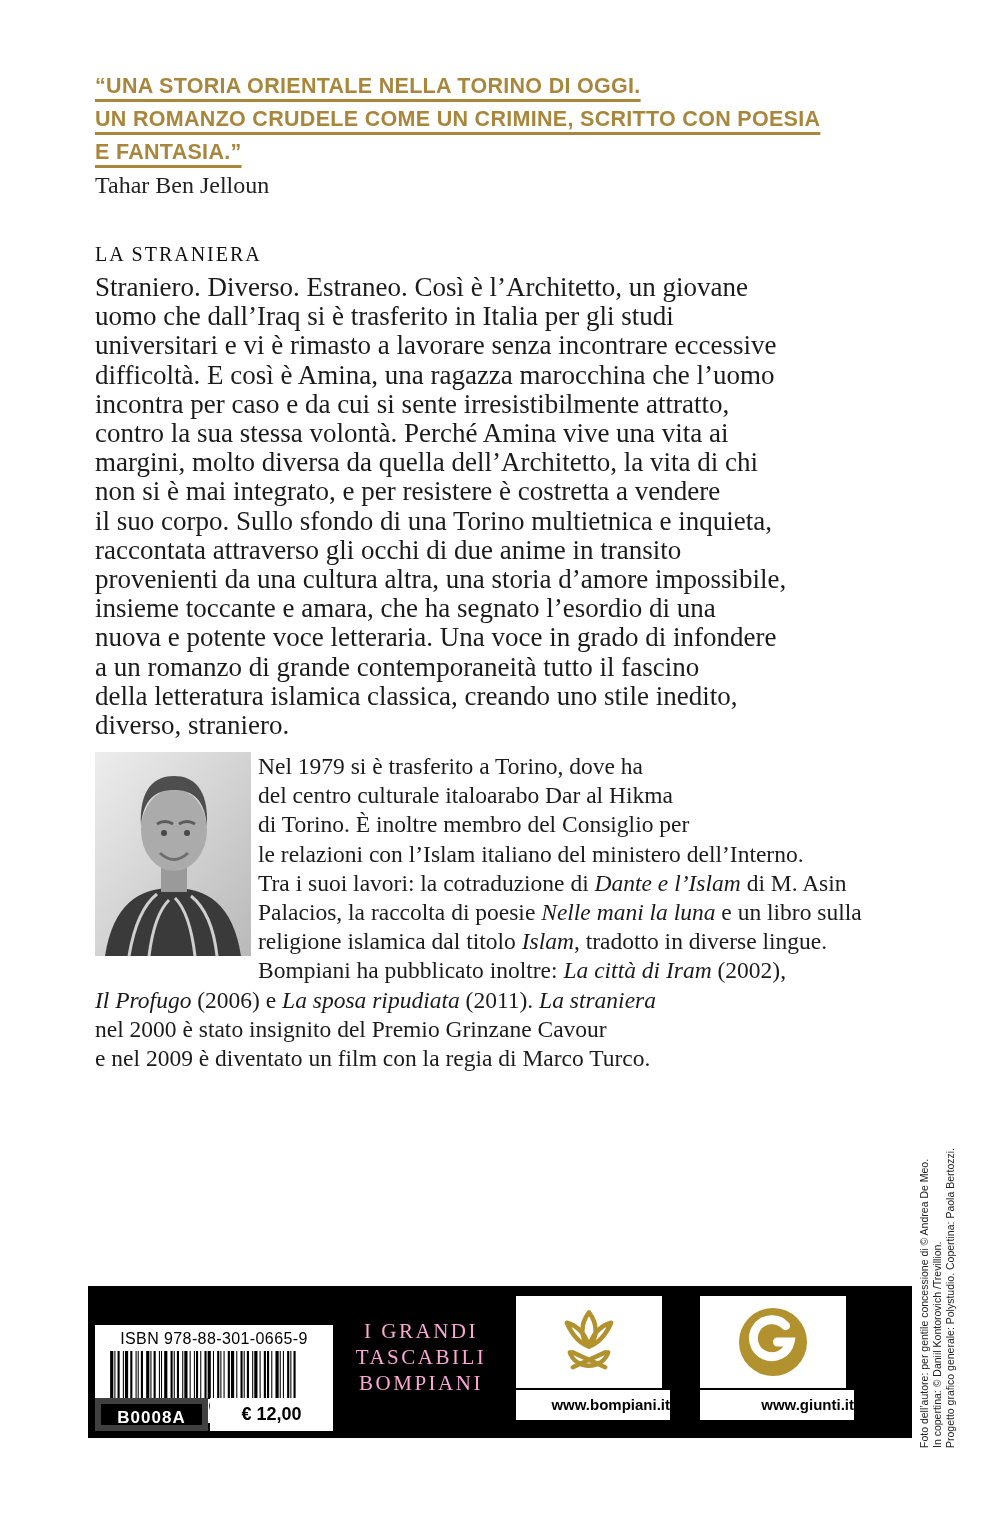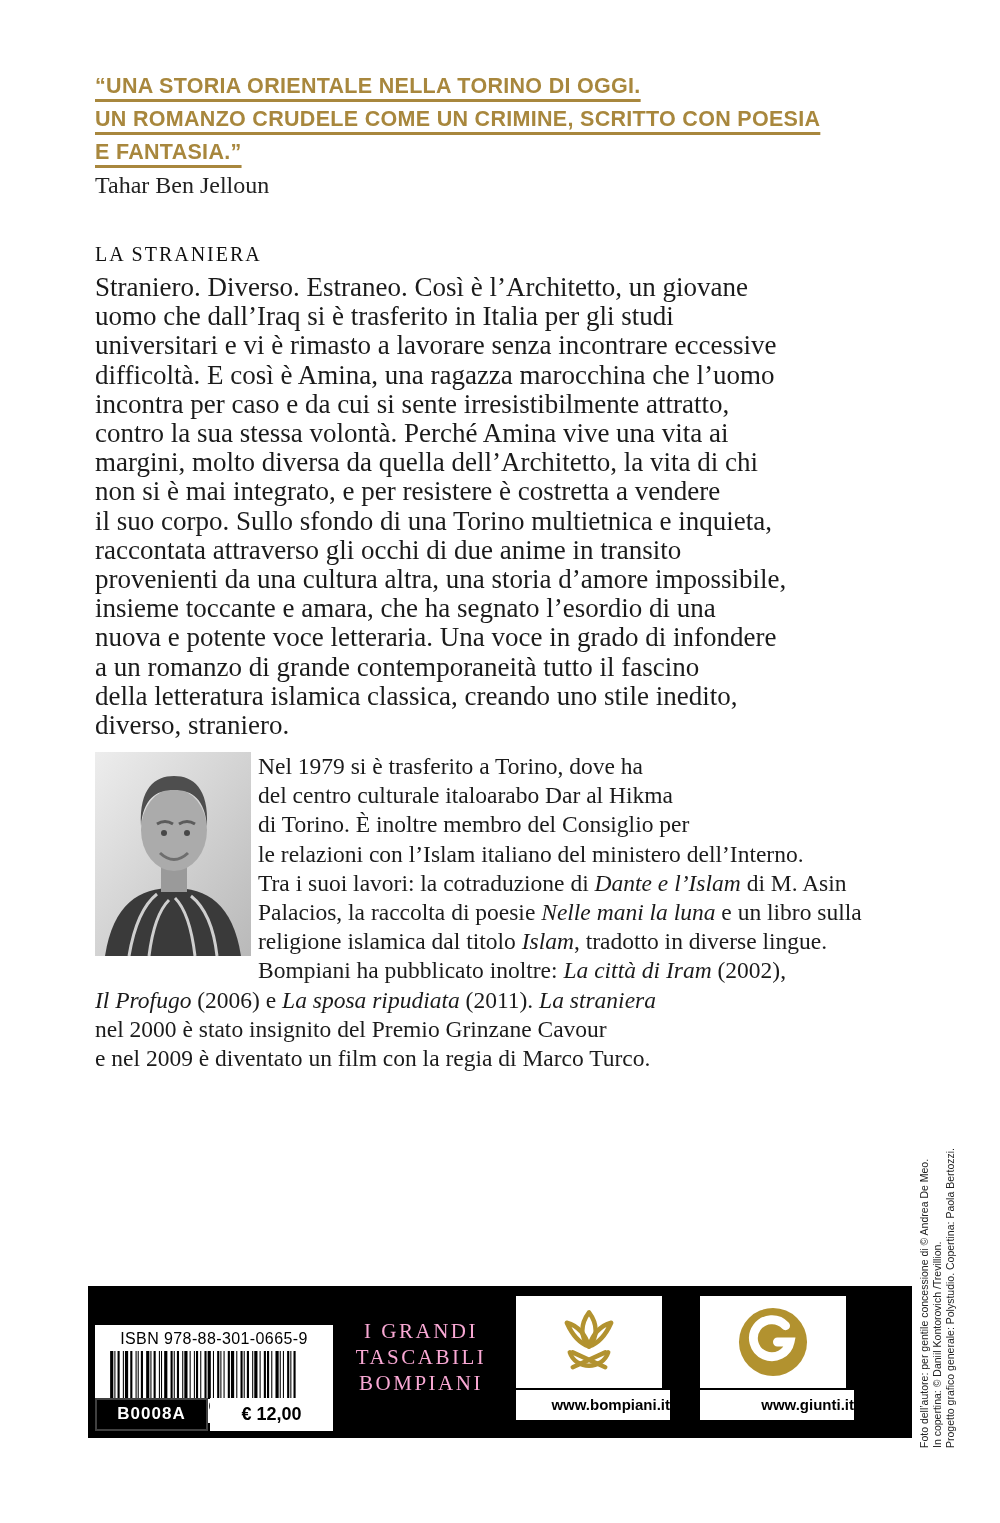--- a/index.html
+++ b/index.html
@@ -54,21 +54,21 @@
   .isbn{
     font-family:"Liberation Sans",sans-serif;font-size:16px;letter-spacing:0.4px;
     color:#000;padding-top:5px;
   }
   .barcode{display:block;margin:3px auto 0 auto;width:212px;height:48px;fill:#000;}
   .digits{
     font-family:"Liberation Mono",monospace;font-size:15px;letter-spacing:2.5px;color:#000;
   }
   .code-box{
     position:absolute;left:7px;top:112px;width:113px;height:33px;
-    background:#000;border:2px solid #404040;box-sizing:border-box;
+    background:#000;border:6px solid #404040;box-sizing:border-box;
     color:#fff;font-family:"Liberation Sans",sans-serif;font-weight:bold;font-size:17px;
     text-align:center;line-height:28px;letter-spacing:1px;
   }
   .price-box{
     position:absolute;left:122px;top:112px;width:123px;height:33px;background:#fff;
     color:#000;font-family:"Liberation Sans",sans-serif;font-weight:bold;font-size:18px;
     text-align:center;line-height:33px;
   }
   .imprint{
     position:absolute;left:252px;top:32px;width:162px;

